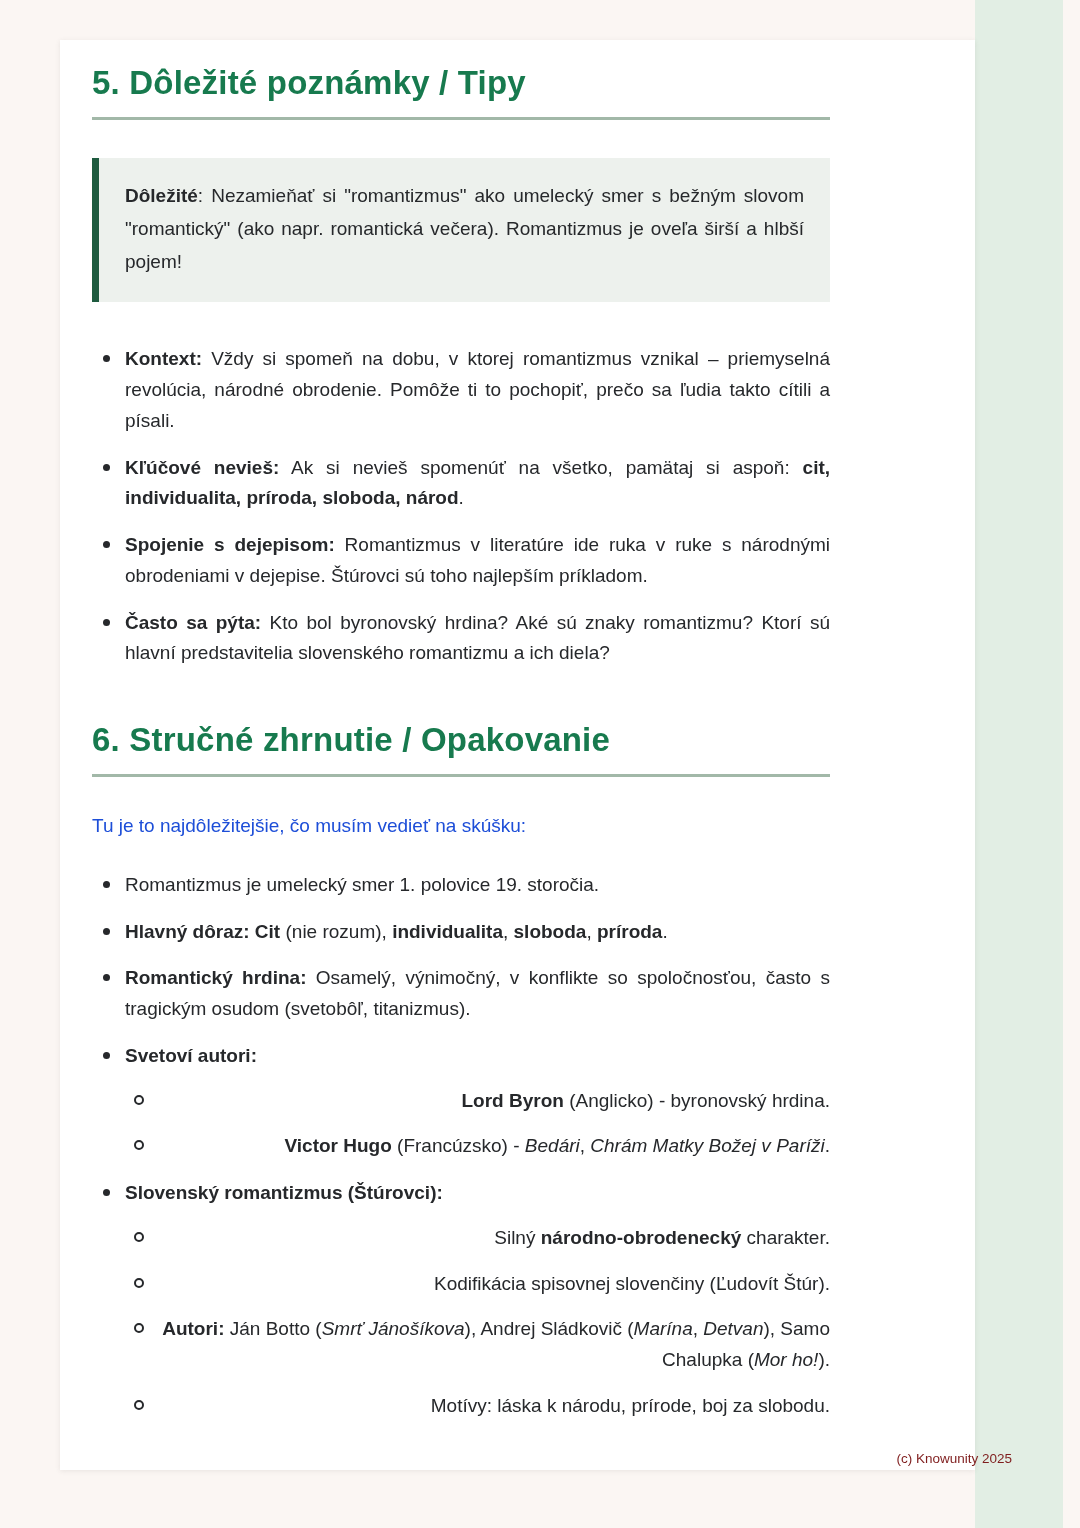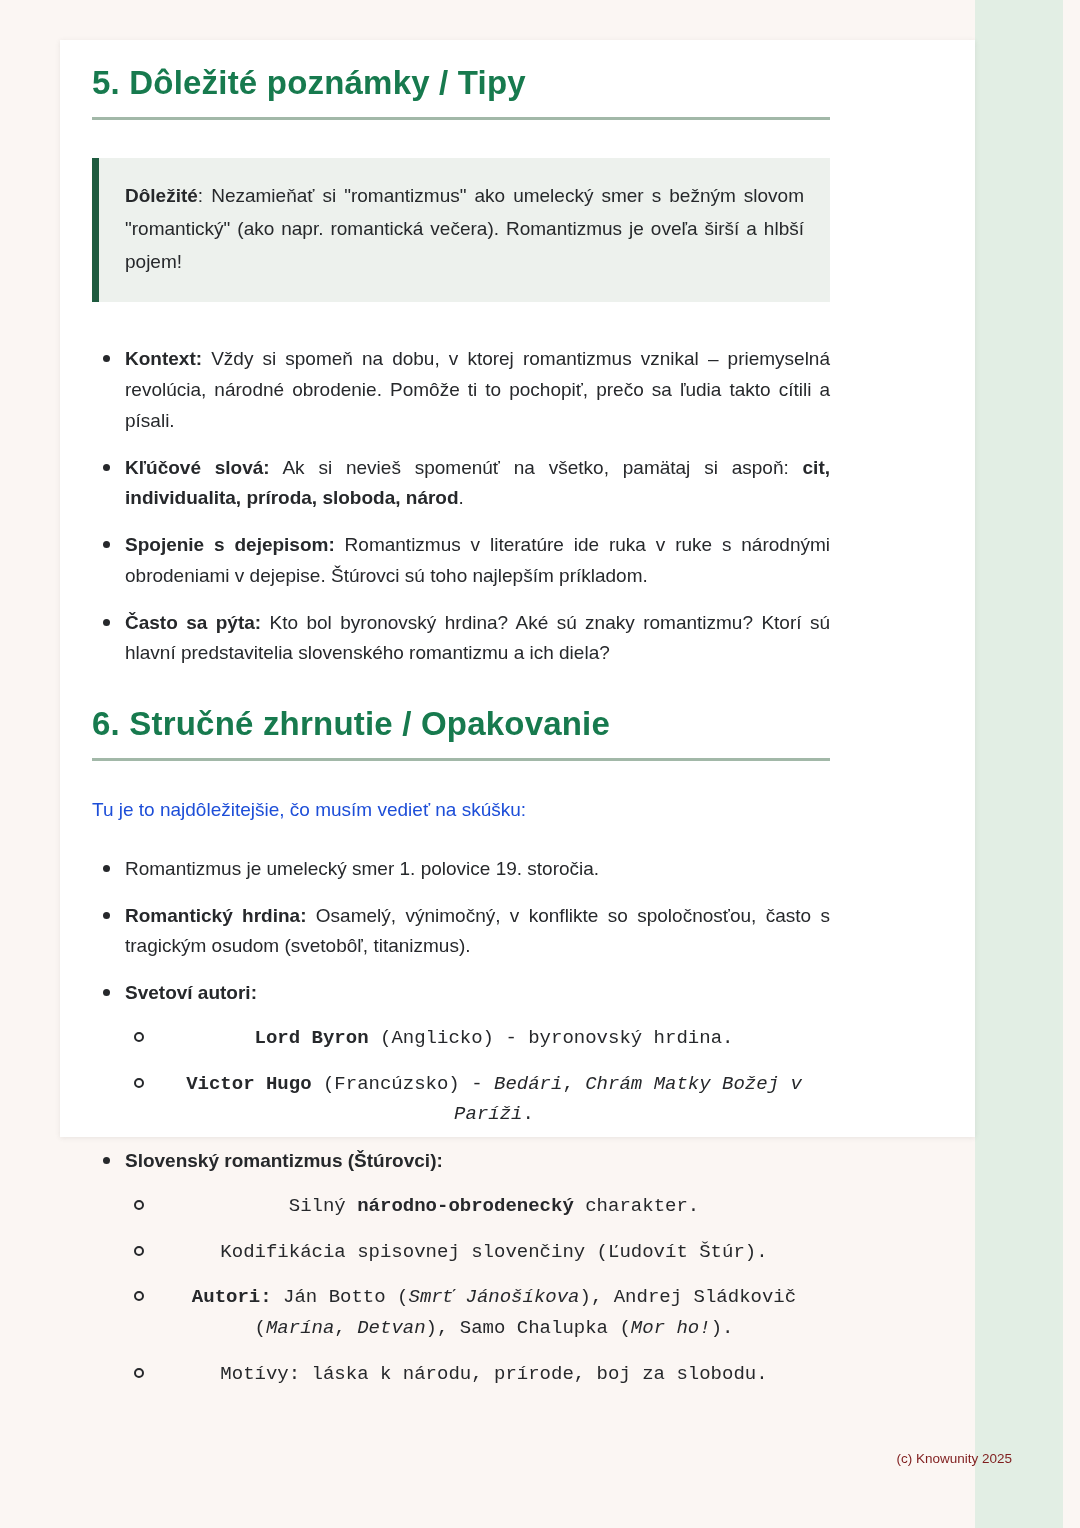--- a/index.html
+++ b/index.html
@@ -20,37 +20,37 @@
     top: 0; bottom: 0;
     right: 17px;
     width: 88px;
     background: #e2eee4;
   }
   .card {
     position: absolute;
     left: 60px;
     top: 40px;
     width: 915px;
-    height: 1097px;
+    height: 1430px;
     background: #ffffff;
     box-shadow: 0 1px 5px rgba(70,70,70,.10);
     box-sizing: border-box;
   }
   .content {
     padding: 22px 145px 0 32px;
   }
   .section-title {
     margin: 0;
     font-size: 33px;
     line-height: 1.25;
     font-weight: 700;
     color: #177a4e;
     letter-spacing: .2px;
   }
-  .section-title.second { margin-top: 34px; }
+  .section-title.second { margin-top: 50px; }
   .rule {
     height: 3px;
     background: #a2b8a8;
     margin-top: 14px;
   }
   .callout {
     margin-top: 38px;
     background: #edf1ed;
     border-left: 7px solid #1e5b3f;
     padding: 22px 26px 24px 26px;
@@ -94,22 +94,21 @@
     list-style: none;
     margin: 14px 0 4px;
     padding: 0 0 0 33px;
   }
   ul.sub > li {
     position: relative;
     font-size: 19px;
     line-height: 1.62;
     color: #26282b;
     margin-bottom: 15px;
-    text-align: center;
-    font-family: Liberation Mono, monospace;
+    text-align: right;
   }
   ul.sub > li::before {
     content: "";
     position: absolute;
     left: -24px;
     top: 9px;
     width: 6px;
     height: 6px;
     border-radius: 50%;
     background: transparent;
@@ -137,32 +136,33 @@
 
       <h2 class="section-title">5. Dôležité poznámky / Tipy</h2>
       <div class="rule"></div>
 
       <div class="callout">
         <span><span class="b">Dôležité</span><span>: Nezamieňať si "romantizmus" ako umelecký smer s bežným slovom "romantický" (ako napr. romantická večera). Romantizmus je oveľa širší a hlbší pojem!</span></span>
       </div>
 
       <ul class="bullets">
         <li><span class="b">Kontext:</span><span> Vždy si spomeň na dobu, v ktorej romantizmus vznikal – priemyselná revolúcia, národné obrodenie. Pomôže ti to pochopiť, prečo sa ľudia takto cítili a písali.</span></li>
-        <li><span class="b">Kľúčové slová:</span><span> Ak si nevieš spomenúť na všetko, pamätaj si aspoň: </span><span class="b">cit, individualita, príroda, sloboda, národ</span><span>.</span></li>
+        <li><span class="b">Kľúčové nevieš:</span><span> Ak si nevieš spomenúť na všetko, pamätaj si aspoň: </span><span class="b">cit, individualita, príroda, sloboda, národ</span><span>.</span></li>
         <li><span class="b">Spojenie s dejepisom:</span><span> Romantizmus v literatúre ide ruka v ruke s národnými obrodeniami v dejepise. Štúrovci sú toho najlepším príkladom.</span></li>
         <li><span class="b">Často sa pýta:</span><span> Kto bol byronovský hrdina? Aké sú znaky romantizmu? Ktorí sú hlavní predstavitelia slovenského romantizmu a ich diela?</span></li>
       </ul>
 
       <h2 class="section-title second">6. Stručné zhrnutie / Opakovanie</h2>
       <div class="rule"></div>
 
       <p class="intro">Tu je to najdôležitejšie, čo musím vedieť na skúšku:</p>
 
       <ul class="bullets summary">
         <li><span>Romantizmus je umelecký smer 1. polovice 19. storočia.</span></li>
+        <li><span class="b">Hlavný dôraz: Cit</span><span> (nie rozum), </span><span class="b">individualita</span><span>, </span><span class="b">sloboda</span><span>, </span><span class="b">príroda</span><span>.</span></li>
         <li><span class="b">Romantický hrdina:</span><span> Osamelý, výnimočný, v konflikte so spoločnosťou, často s tragickým osudom (svetobôľ, titanizmus).</span></li>
 
         <li>
           <span><span class="b">Svetoví autori:</span></span>
           <ul class="sub">
             <li><span class="b">Lord Byron</span><span> (Anglicko) - byronovský hrdina.</span></li>
             <li><span class="b">Victor Hugo</span><span> (Francúzsko) - </span><span class="i">Bedári</span><span>, </span><span class="i">Chrám Matky Božej v Paríži</span><span>.</span></li>
           </ul>
         </li>
 

